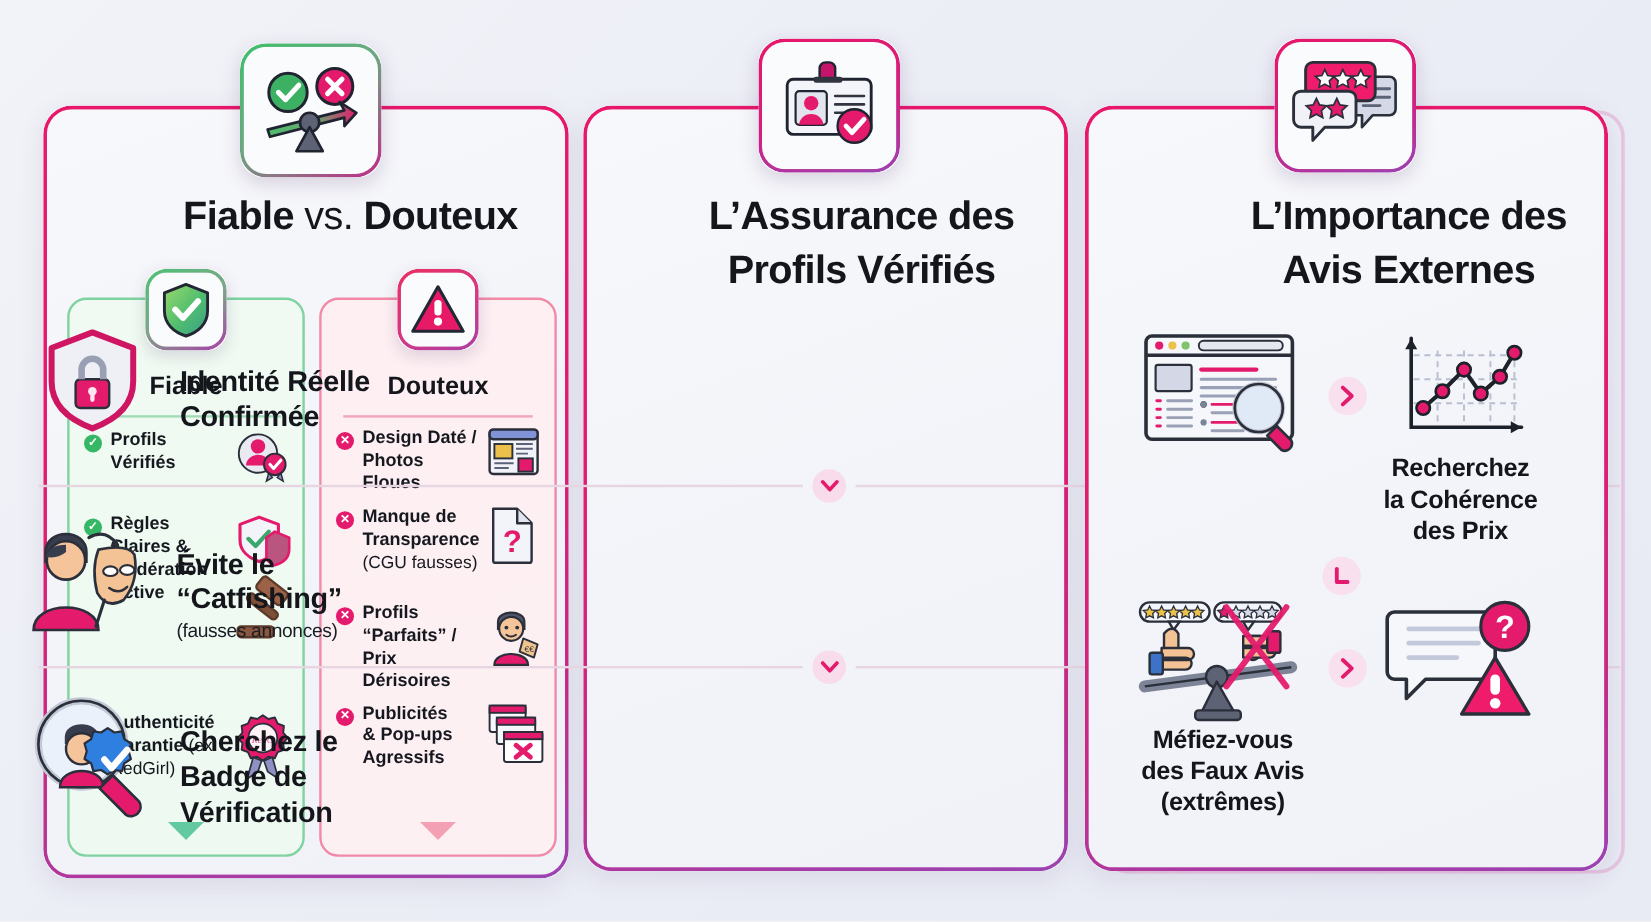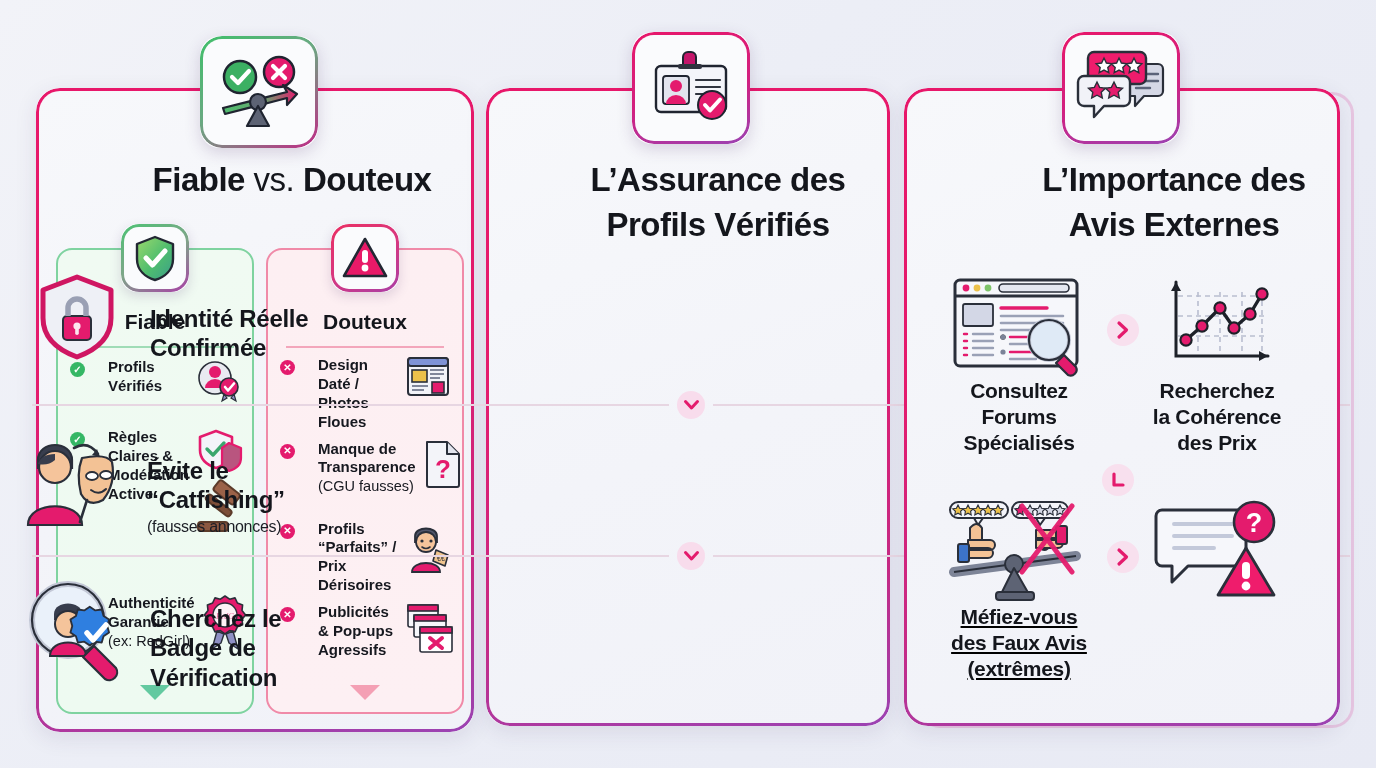--- a/index.html
+++ b/index.html
@@ -172,21 +172,20 @@
     color: #fff; font-size: 10px; font-weight: bold; line-height: 1;
   }
   .bullet.ok  { background: #35b765; }
   .bullet.no  { background: #e41b6d; }
   .pitem-text {
     flex: 1 1 auto;
     font-size: 15px;
     font-weight: bold;
     color: #16181f;
     line-height: 1.26;
-    margin-left: 16px;
   }
   .pitem-sub { font-weight: normal; font-size: 14.5px; }
   .pitem-art { flex: 0 0 auto; width: 46px; }
   .down-arrow {
     position: absolute;
     bottom: 12px; left: 50%;
     transform: translateX(-50%);
     width: 0; height: 0;
     border-left: 15px solid transparent;
     border-right: 15px solid transparent;
@@ -235,21 +234,21 @@
   }
 
   
   .rcell {
     position: absolute;
     width: 178px;
     text-align: center;
   }
   #rcell-0 { left: 930px; top: 276px; }
   #rcell-1 { left: 1128px; top: 276px; }
-  #rcell-2 { left: 930px; top: 502px; text-decoration: underline; }
+  #rcell-2 { left: 930px; top: 502px; }
   #rcell-3 { left: 1128px; top: 502px; }
   .rcell-art { height: 96px; display: flex; align-items: center; justify-content: center; }
   .rcell-text {
     margin-top: 6px;
     font-size: 21px;
     font-weight: bold;
     color: #14161c;
     line-height: 1.24;
     letter-spacing: -0.3px;
   }
@@ -618,23 +617,20 @@
             <path d="M57 59h28M57 74h28"></path>
           </g>
         <g stroke="#9aa1b6" stroke-width="2.4" stroke-linecap="round">
             <path d="M57 66h34M57 81h26"></path>
           </g>
         <circle cx="96" cy="62" r="20" fill="#dfeaf6" stroke="#c5cad8" stroke-width="4"></circle>
         <circle cx="96" cy="62" r="20" fill="none" stroke="#2a2f3a" stroke-width="2.2"></circle>
         <path d="M111 77 l12 12 a6 6 0 0 1 -8 8 l-12 -12 z" fill="#e41b6d" stroke="#2a2f3a" stroke-width="2.2" stroke-linejoin="round"></path>
       </svg>
     </div>
-    <div class="rcell-text" style="white-space:pre-line">Consultez
-Forums
-Spécialisés</div>
   </div>
 
   <div class="rcell" id="rcell-1">
     <div class="rcell-art">
       <svg width="110" height="92" viewBox="0 0 110 92">
         <g stroke="#b9bed0" stroke-width="1.6" stroke-dasharray="5 4">
           <path d="M16 18h86M16 38h86M16 58h86"></path>
           <path d="M36 14v64M58 14v64M80 14v64M100 14v64"></path>
         </g>
         <path d="M14 4 v74 h92" fill="none" stroke="#1d2129" stroke-width="3" stroke-linecap="round"></path>

